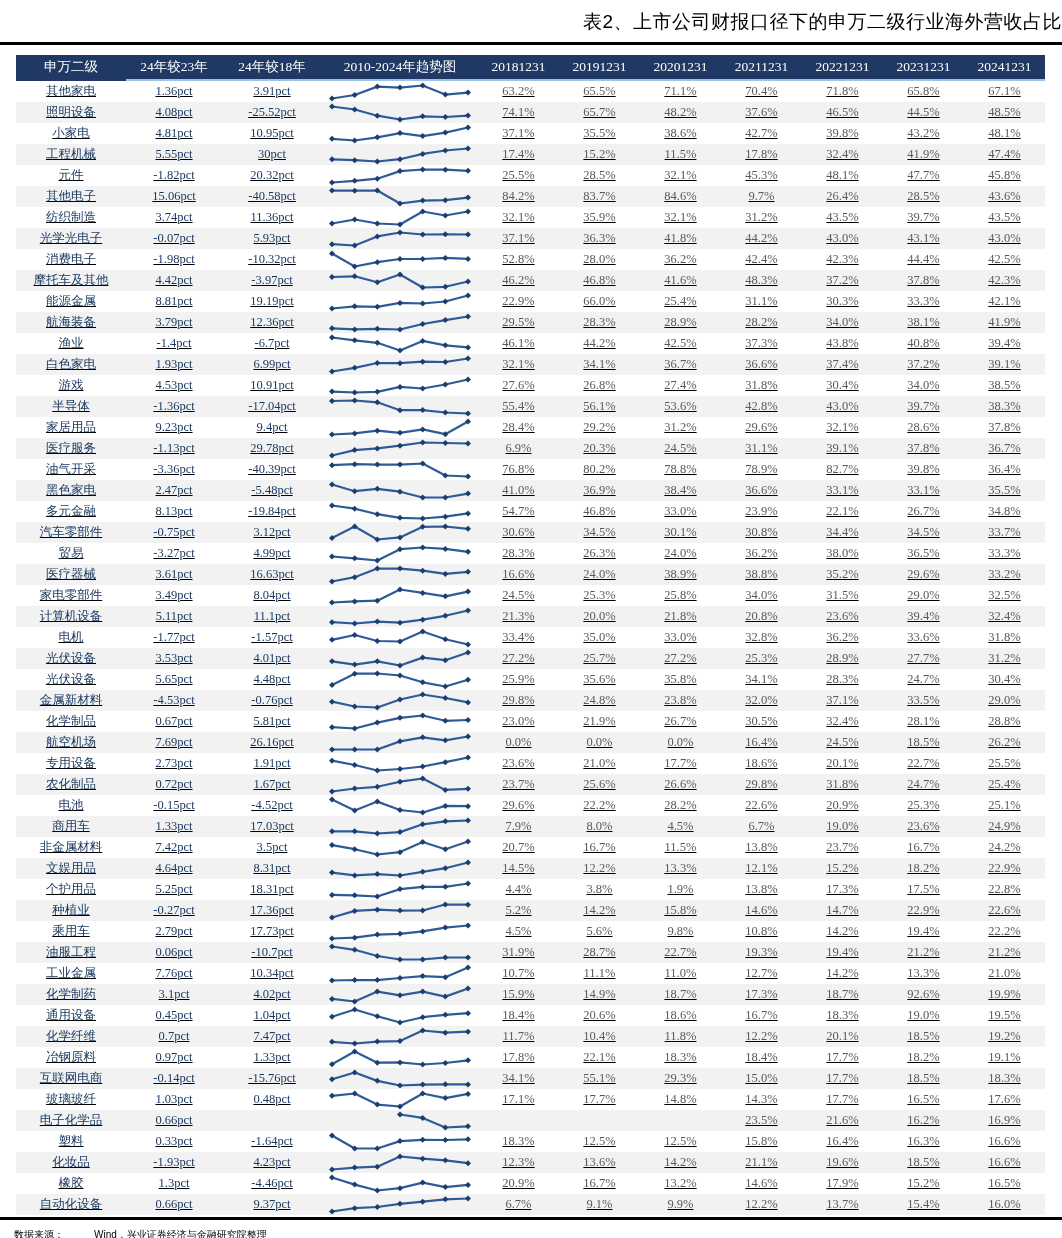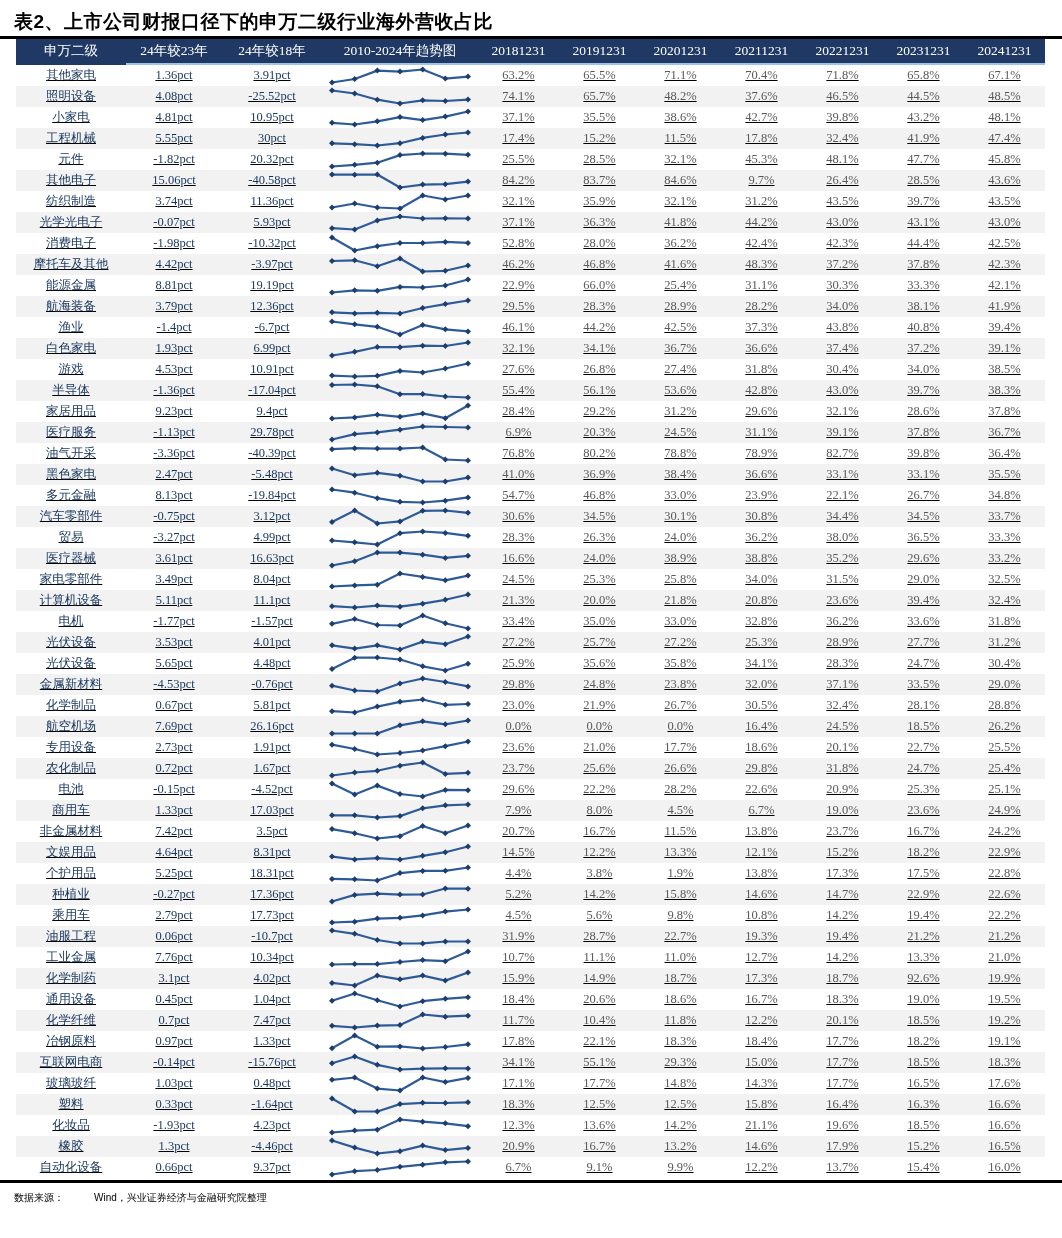--- a/index.html
+++ b/index.html
@@ -2,25 +2,25 @@
 <html><head>
 <meta charset="utf-8">
 <style>
   html,body{margin:0;padding:0;}
   body{
     width:1062px;height:1238px;background:#ffffff;overflow:hidden;
     font-family:"Liberation Serif","DejaVu Serif",serif;
   }
   .titlebar{
     font-family:"Liberation Sans","DejaVu Sans",sans-serif;
-    font-weight:bold;font-size:19px;color:#000;
-    padding:9px 0 1px 14px;letter-spacing:0.5px;
+    font-weight:normal;font-size:19px;color:#000;
+    padding:9px 0 7px 14px;letter-spacing:0.5px;text-align:right;
   }
   .rule-top{height:3px;background:#000;width:1062px;}
-  table.industry{border-collapse:collapse;table-layout:fixed;margin-left:16px;width:1029px;}
+  table.industry{border-collapse:collapse;table-layout:fixed;margin-left:16px;width:1029px;margin-top:10px;}
   thead th{
     background:#1F3864;color:#ffffff;font-weight:normal;font-size:13.5px;
     height:24px;padding:0;text-align:center;
     border-bottom:2px solid #9DC3E6;
     font-family:"Liberation Serif","DejaVu Serif",serif;
   }
   thead th:first-child{border-bottom-color:#1F3864;}
   tbody td{
     height:21px;line-height:21px;padding:0;text-align:center;
     font-size:12.5px;white-space:nowrap;overflow:hidden;
@@ -1243,20 +1243,41 @@
         </td>
         <td class="val">17.1%</td>
         <td class="val">17.7%</td>
         <td class="val">14.8%</td>
         <td class="val">14.3%</td>
         <td class="val">17.7%</td>
         <td class="val">16.5%</td>
         <td class="val">17.6%</td>
       </tr>
       <tr>
+        <td class="name">电子化学品</td>
+        <td class="chg">0.66pct</td>
+        <td class="chg"></td>
+        <td class="trend">
+          <svg width="150" height="20">
+            <polyline points="75.0,3.5 97.7,6.9 120.3,16.5 143.0,15.3" fill="none" stroke="#2E5B97" stroke-width="2.2" stroke-linejoin="round"></polyline>
+            <path d="M 75 0.5 L 78 3.5 L 75 6.5 L 72 3.5 Z" fill="#1C3D6E"></path>
+            <path d="M 97.66666666666667 3.8835616438356144 L 100.66666666666667 6.883561643835614 L 97.66666666666667 9.883561643835614 L 94.66666666666667 6.883561643835614 Z" fill="#1C3D6E"></path>
+            <path d="M 120.33333333333334 13.5 L 123.33333333333334 16.5 L 120.33333333333334 19.5 L 117.33333333333334 16.5 Z" fill="#1C3D6E"></path>
+            <path d="M 143 12.253424657534248 L 146 15.253424657534248 L 143 18.253424657534246 L 140 15.253424657534248 Z" fill="#1C3D6E"></path>
+          </svg>
+        </td>
+        <td class="val"></td>
+        <td class="val"></td>
+        <td class="val"></td>
+        <td class="val">23.5%</td>
+        <td class="val">21.6%</td>
+        <td class="val">16.2%</td>
+        <td class="val">16.9%</td>
+      </tr>
+      <tr>
         <td class="name">塑料</td>
         <td class="chg">0.33pct</td>
         <td class="chg">-1.64pct</td>
         <td class="trend">
           <svg width="150" height="20">
             <polyline points="7.0,3.5 29.7,16.5 52.3,16.5 75.0,9.1 97.7,7.8 120.3,8.0 143.0,7.3" fill="none" stroke="#2E5B97" stroke-width="2.2" stroke-linejoin="round"></polyline>
             <path d="M 7 0.5 L 10 3.5 L 7 6.5 L 4 3.5 Z" fill="#1C3D6E"></path>
             <path d="M 29.666666666666668 13.5 L 32.66666666666667 16.5 L 29.666666666666668 19.5 L 26.666666666666668 16.5 Z" fill="#1C3D6E"></path>
             <path d="M 52.333333333333336 13.5 L 55.333333333333336 16.5 L 52.333333333333336 19.5 L 49.333333333333336 16.5 Z" fill="#1C3D6E"></path>
             <path d="M 75 6.103448275862068 L 78 9.103448275862068 L 75 12.103448275862068 L 72 9.103448275862068 Z" fill="#1C3D6E"></path>

